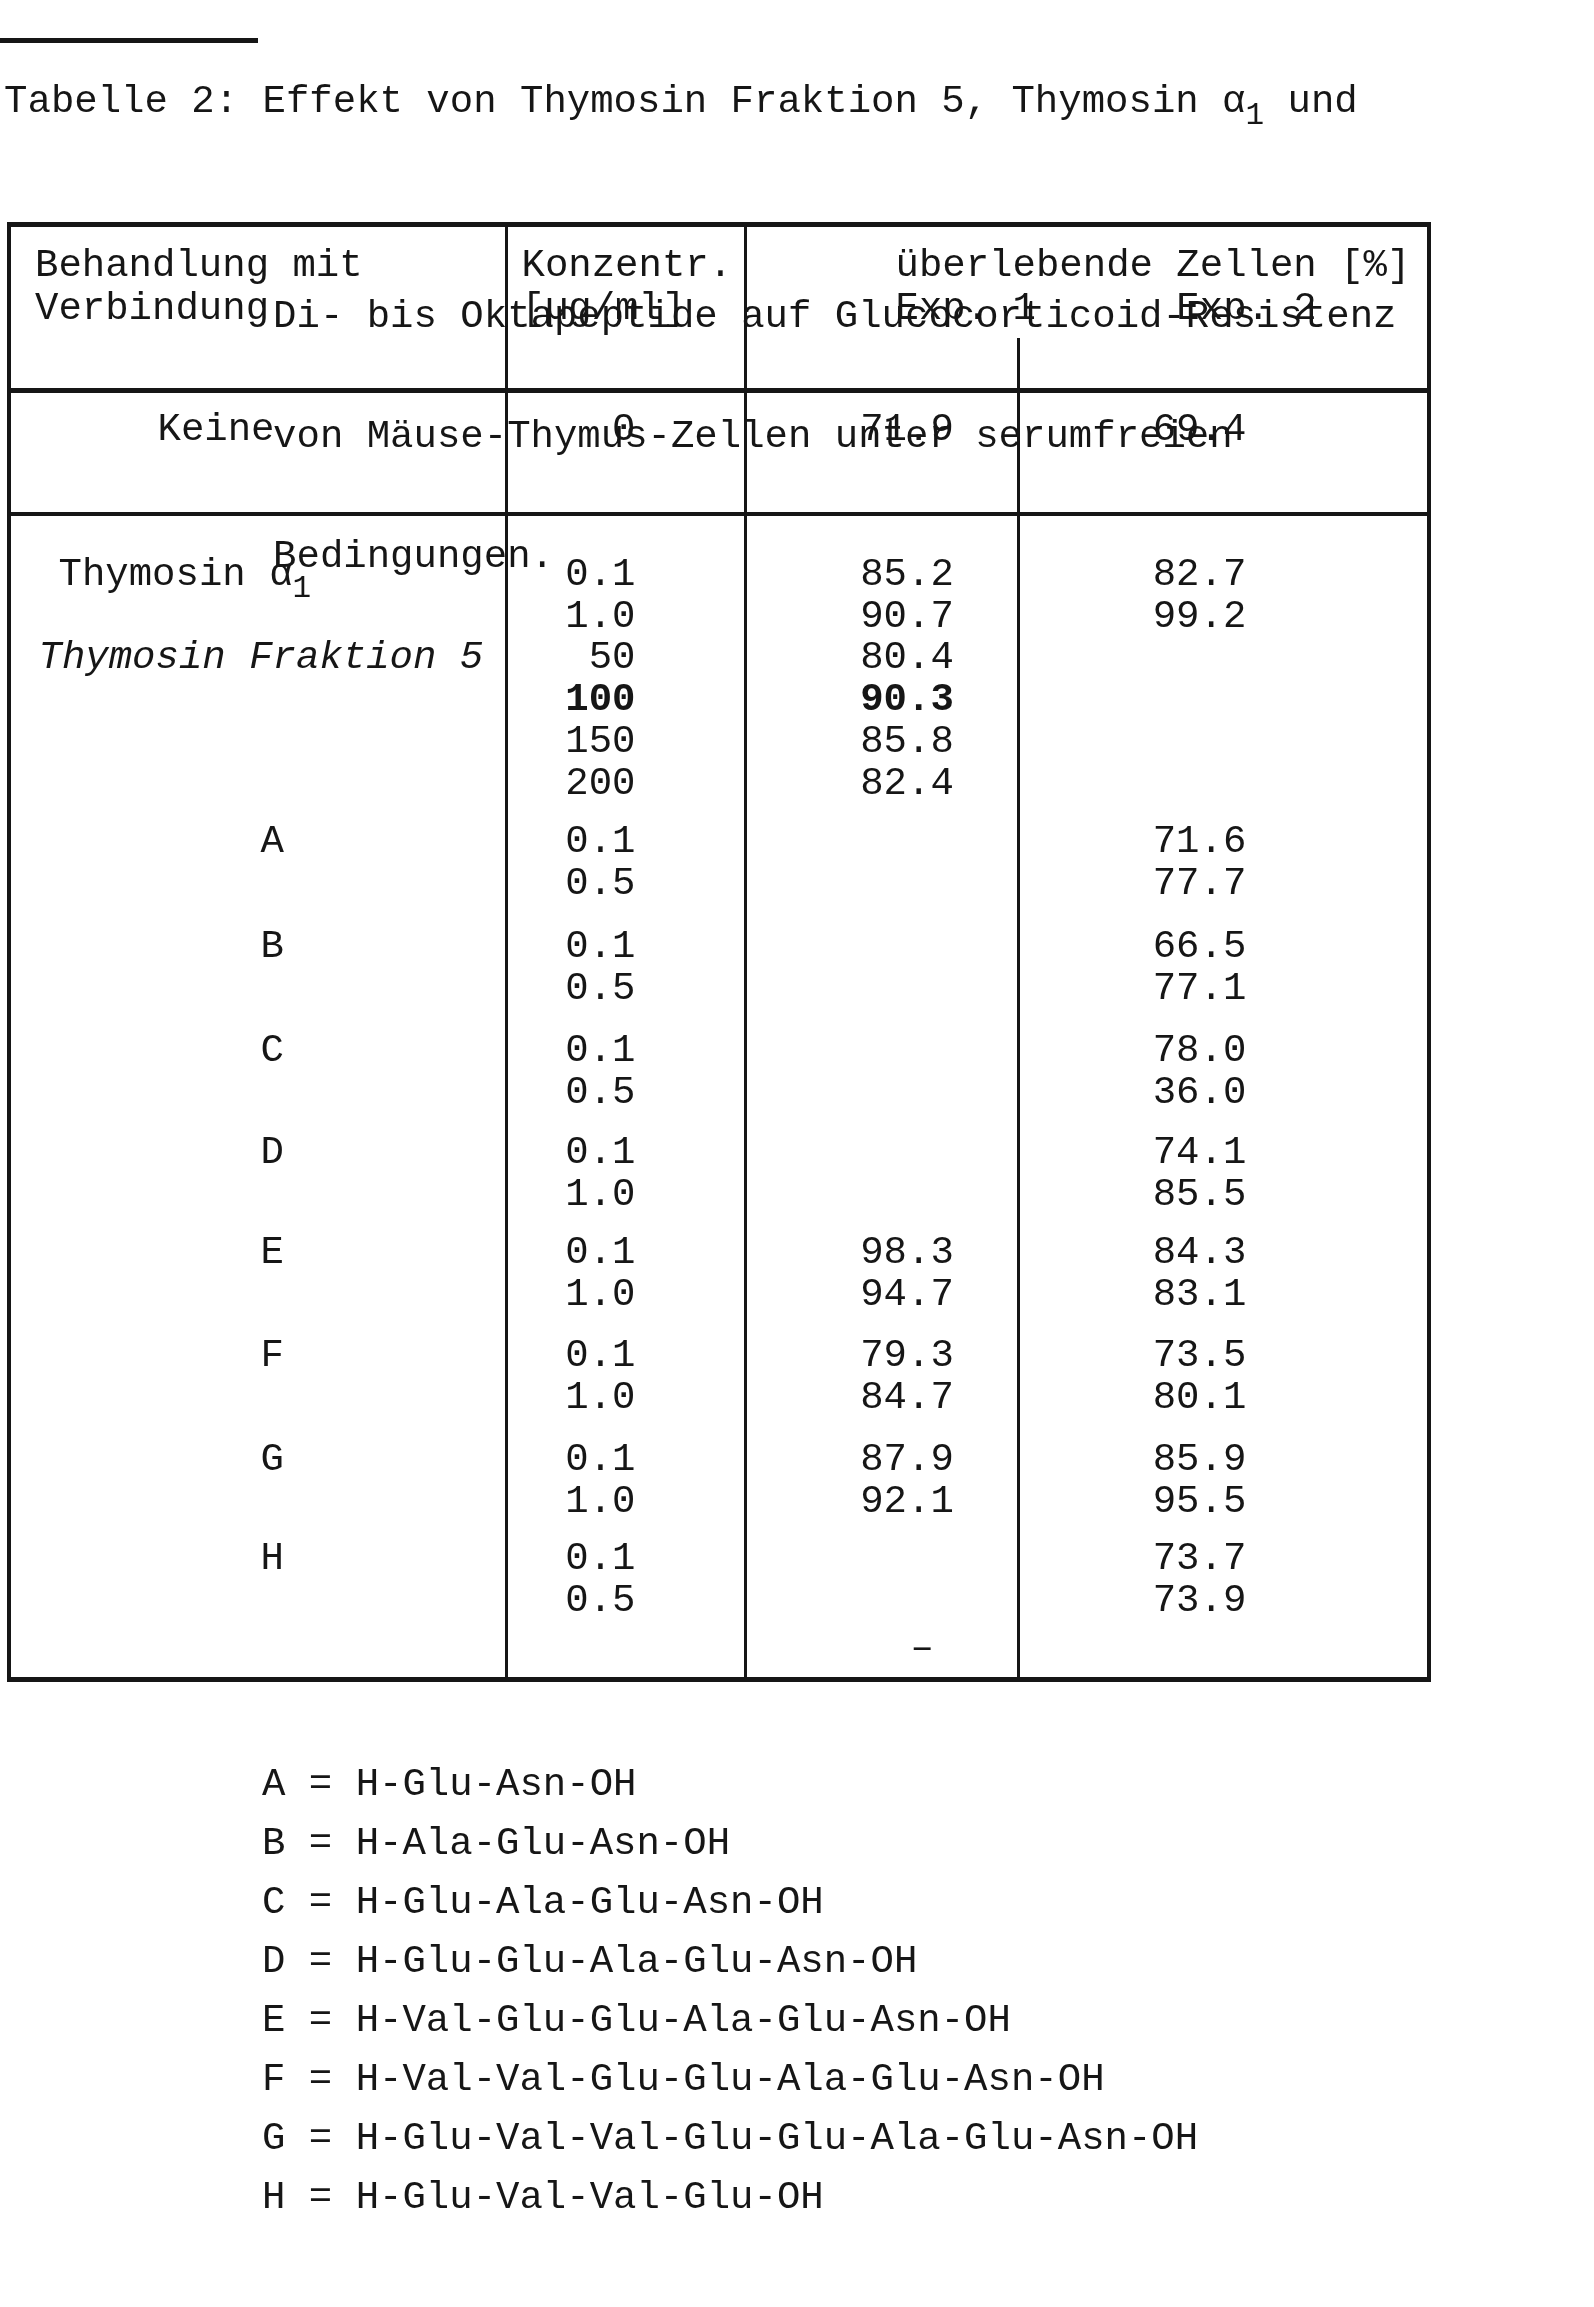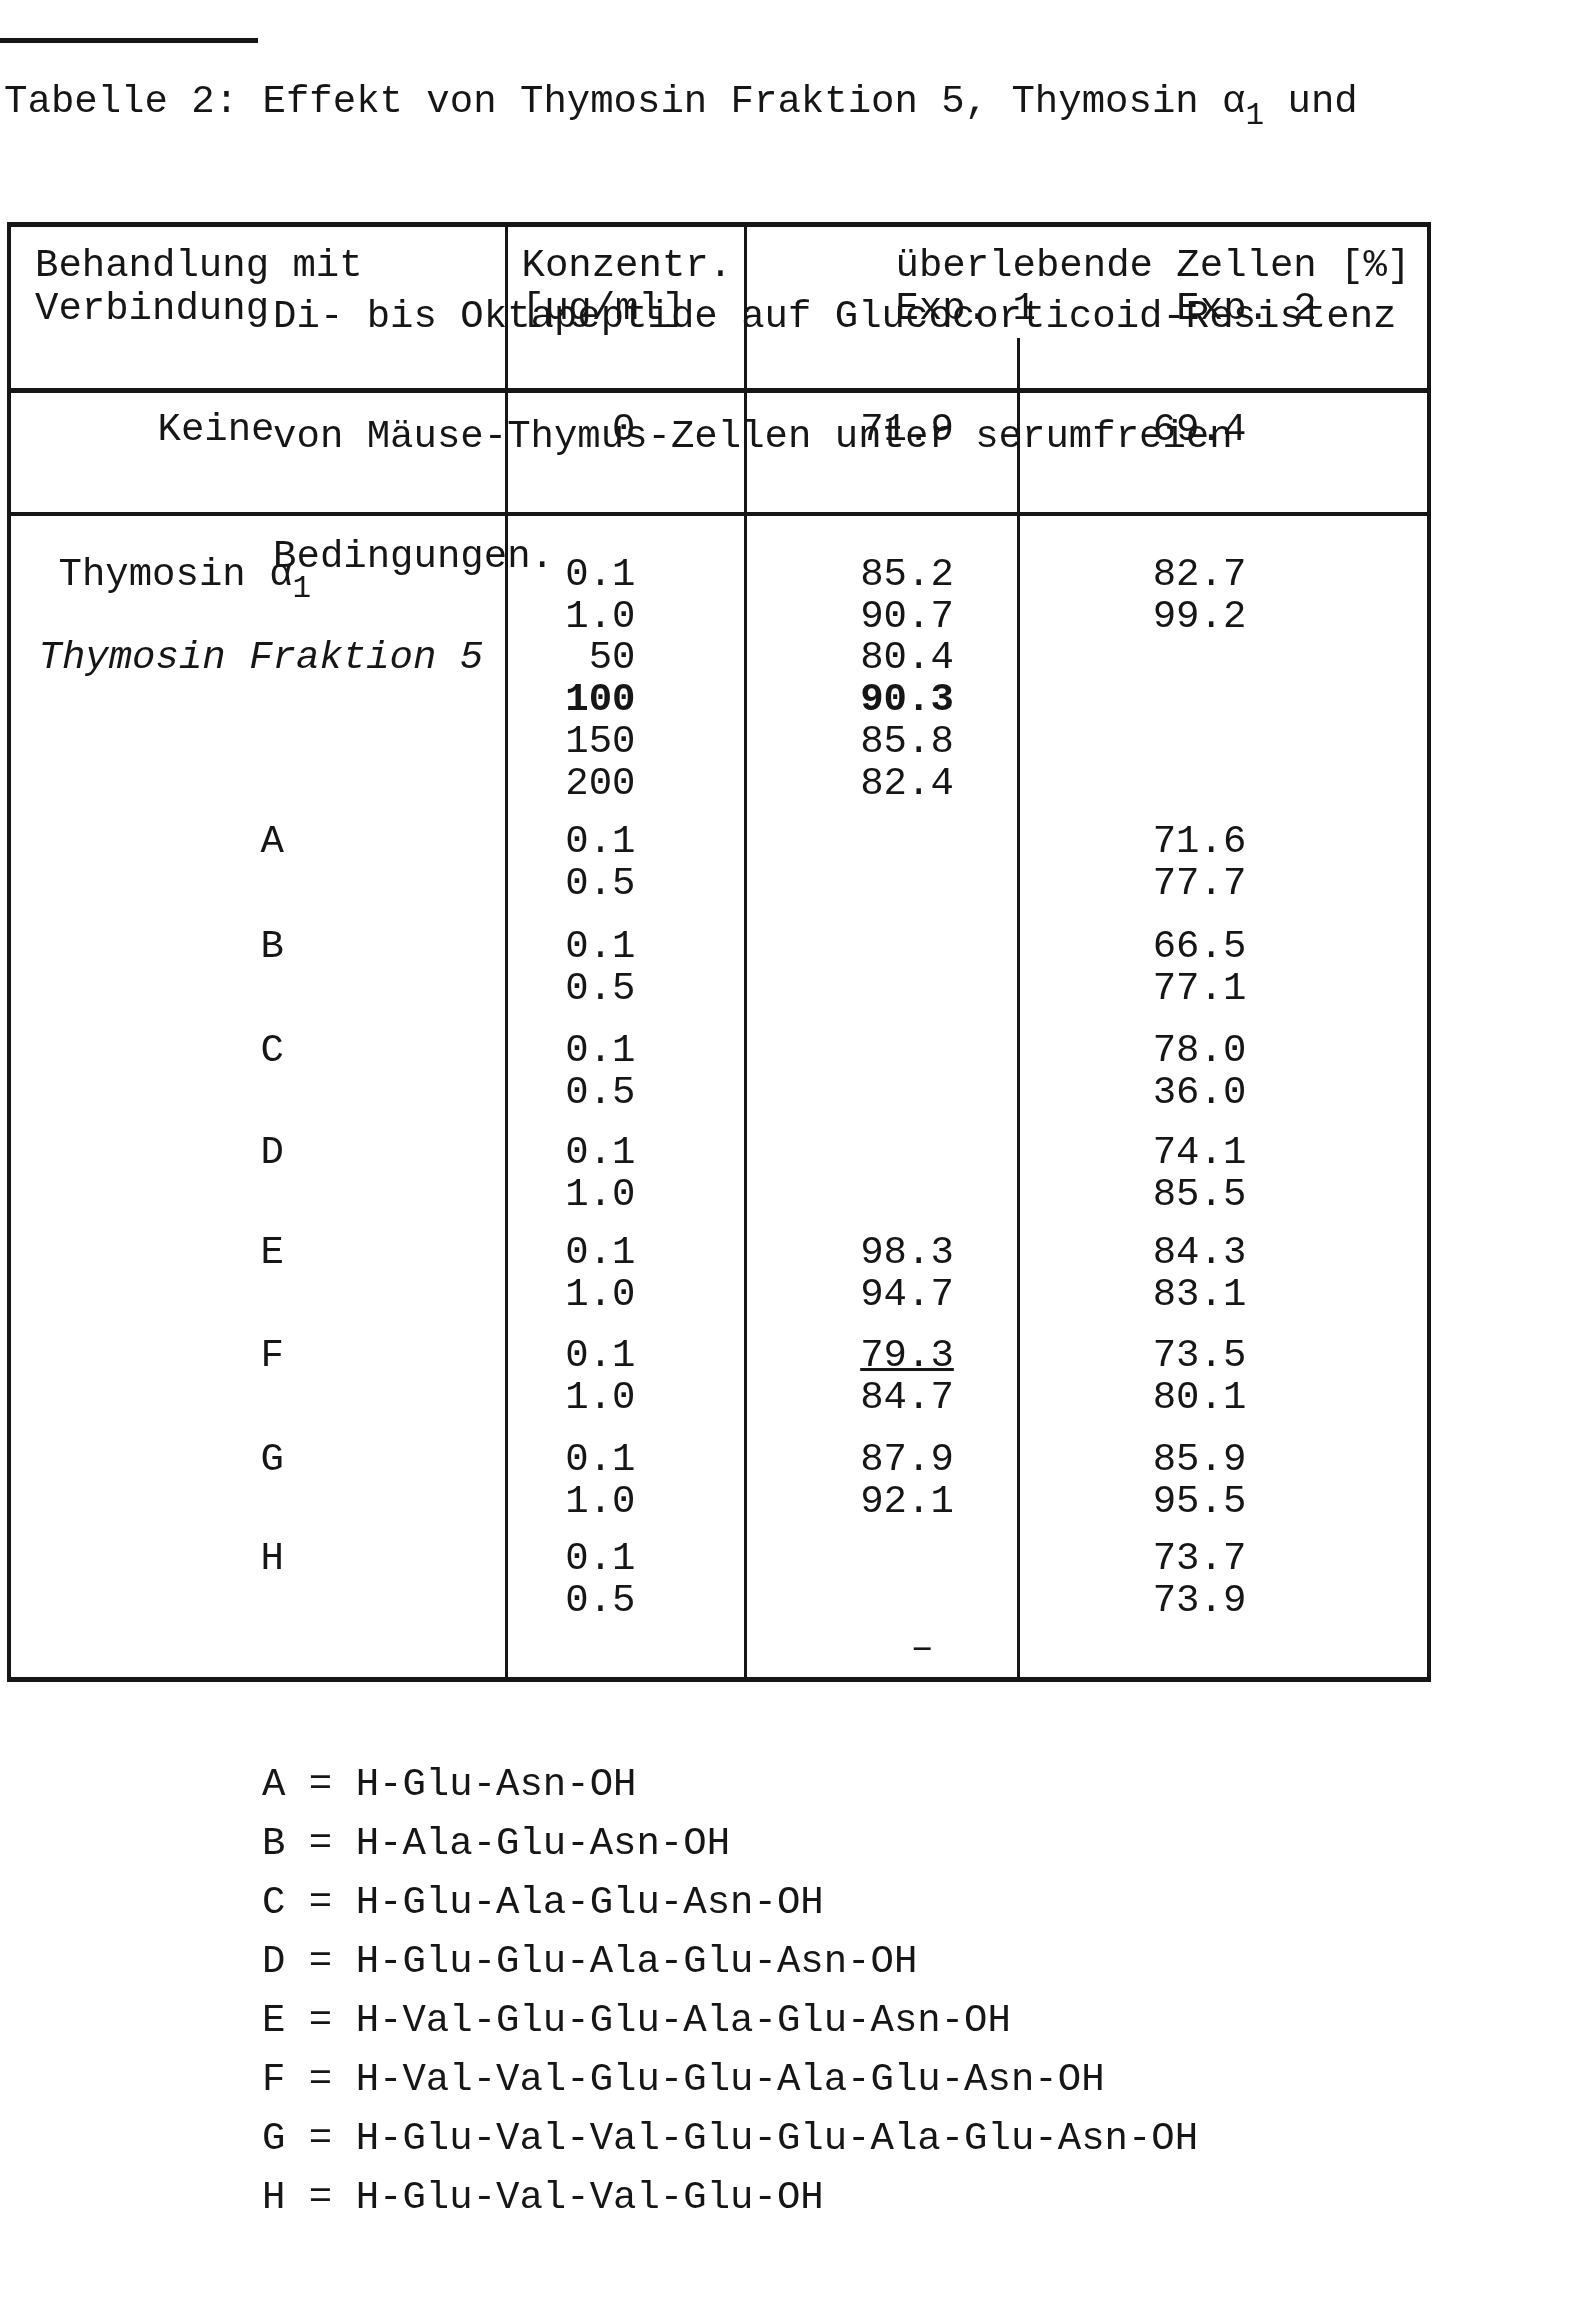--- a/index.html
+++ b/index.html
@@ -159,21 +159,21 @@
         <div class="c-conc" style="grid-row: 1;">0.1</div>
         <div class="c-e1" style="grid-row: 1;">98.3</div>
         <div class="c-e2" style="grid-row: 1;">84.3</div>
         <div class="c-conc" style="grid-row: 2;">1.0</div>
         <div class="c-e1" style="grid-row: 2;">94.7</div>
         <div class="c-e2" style="grid-row: 2;">83.1</div>
       </div>
       <div class="rowgrid" style="top: 1113px;">
         <div class="c-label lbl-letter" style="grid-row: 1;"><span>F</span></div>
         <div class="c-conc" style="grid-row: 1;">0.1</div>
-        <div class="c-e1" style="grid-row: 1; text-decoration: underline;">79.3</div>
+        <div class="c-e1" style="grid-row: 1;">79.3</div>
         <div class="c-e2" style="grid-row: 1;">73.5</div>
         <div class="c-conc" style="grid-row: 2;">1.0</div>
         <div class="c-e1" style="grid-row: 2;">84.7</div>
         <div class="c-e2" style="grid-row: 2;">80.1</div>
       </div>
       <div class="rowgrid" style="top: 1217px;">
         <div class="c-label lbl-letter" style="grid-row: 1;"><span>G</span></div>
         <div class="c-conc" style="grid-row: 1;">0.1</div>
         <div class="c-e1" style="grid-row: 1;">87.9</div>
         <div class="c-e2" style="grid-row: 1;">85.9</div>

